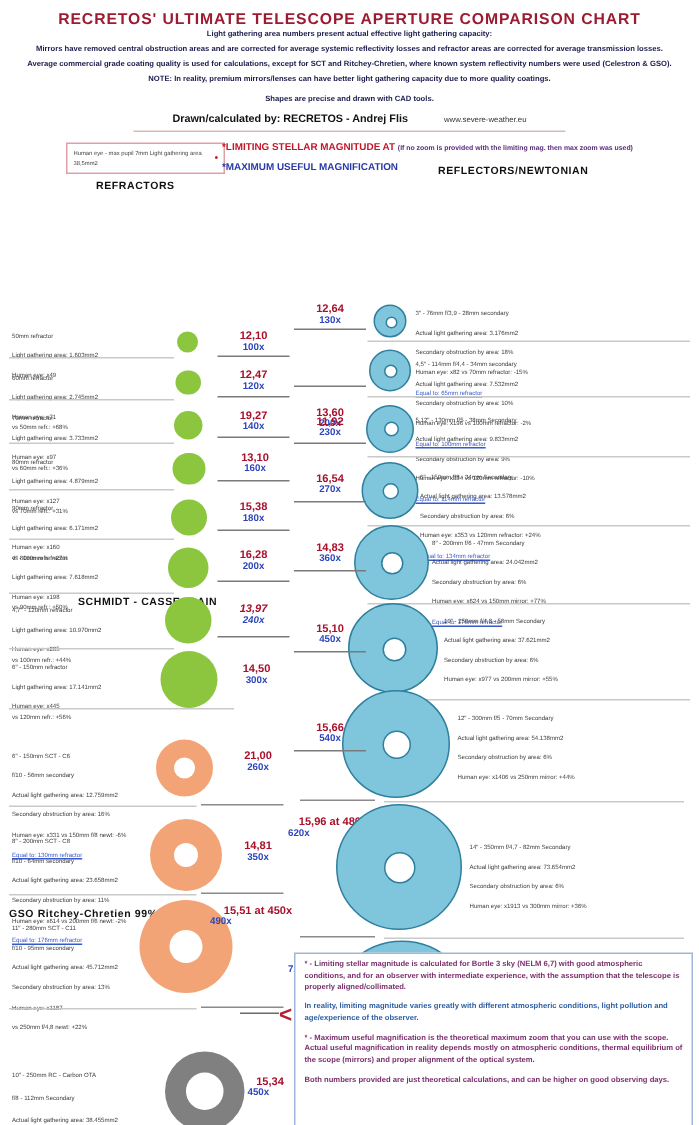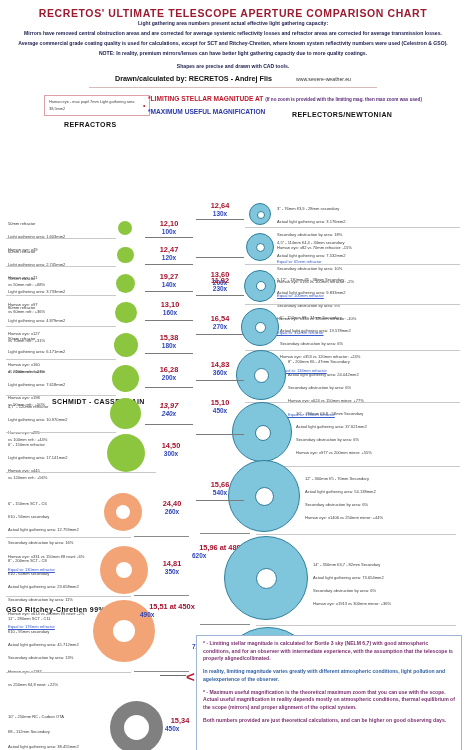--- a/index.html
+++ b/index.html
@@ -330,21 +330,21 @@
       <span>Actual light gathering area: 24.042mm2</span><br>
       <span>Secondary obstruction by area:  6%</span><br>
       <span>Human eye: x624      vs 150mm mirror: +77%</span><br>
       <span class="equal">Equal to: 178mm refractor</span>
     </div>
     <div class="divider dark" style="left:196px;top:292px;width:48px;"></div>
     <div class="divider" style="left:245px;top:314px;width:215px;"></div>
   </div>
 
   <div class="row">
-    <div class="mag" style="left:196px;top:310px;width:48px;">
+    <div class="mag" style="left:196px;top:326px;width:48px;">
       <div class="m1">15,10</div>
       <div class="m2">450x</div>
     </div>
     <div class="annulus" style="left:232px;top:314px;width:60px;height:60px;background:#7fc6dd;border:1px solid #2f7f9e;box-sizing:border-box;">
       <div class="hole" style="left:22px;top:22px;width:16px;height:16px;border:1px solid #2f7f9e;box-sizing:border-box;"></div>
     </div>
     <div class="specs" style="left:296px;top:317px;width:180px;">
       <span>10" - 250mm        f/4,8 - 58mm Secondary</span><br>
       <span>Actual light gathering area: 37.621mm2</span><br>
       <span>Secondary obstruction by area:  6%</span><br>
@@ -413,21 +413,21 @@
       <span>f/10 - 56mm secondary</span><br>
       <span>Actual light gathering area: 12.759mm2</span><br>
       <span>Secondary obstruction by area: 16%</span><br>
       <span>Human eye: x331  vs 150mm f/8 newt:  -6%</span><br>
       <span class="equal">Equal to: 130mm refractor</span>
     </div>
     <div class="annulus" style="left:104px;top:405px;width:38px;height:38px;background:#f2a476;">
       <div class="hole" style="left:12px;top:12px;width:14px;height:14px;"></div>
     </div>
     <div class="mag" style="left:148px;top:411px;width:48px;">
-      <div class="m1">24,40</div>
+      <div class="m1">21,00</div>
       <div class="m2">260x</div>
     </div>
     <div class="divider" style="left:6px;top:449px;width:125px;"></div>
     <div class="divider" style="left:134px;top:448px;width:55px;background:#8a8a8a;height:1.3px;"></div>
   </div>
 
   <div class="row">
     <div class="specs" style="left:8px;top:464px;width:120px;">
       <span>8" - 200mm SCT - C8</span><br>
       <span>f/10 - 64mm secondary</span><br>

